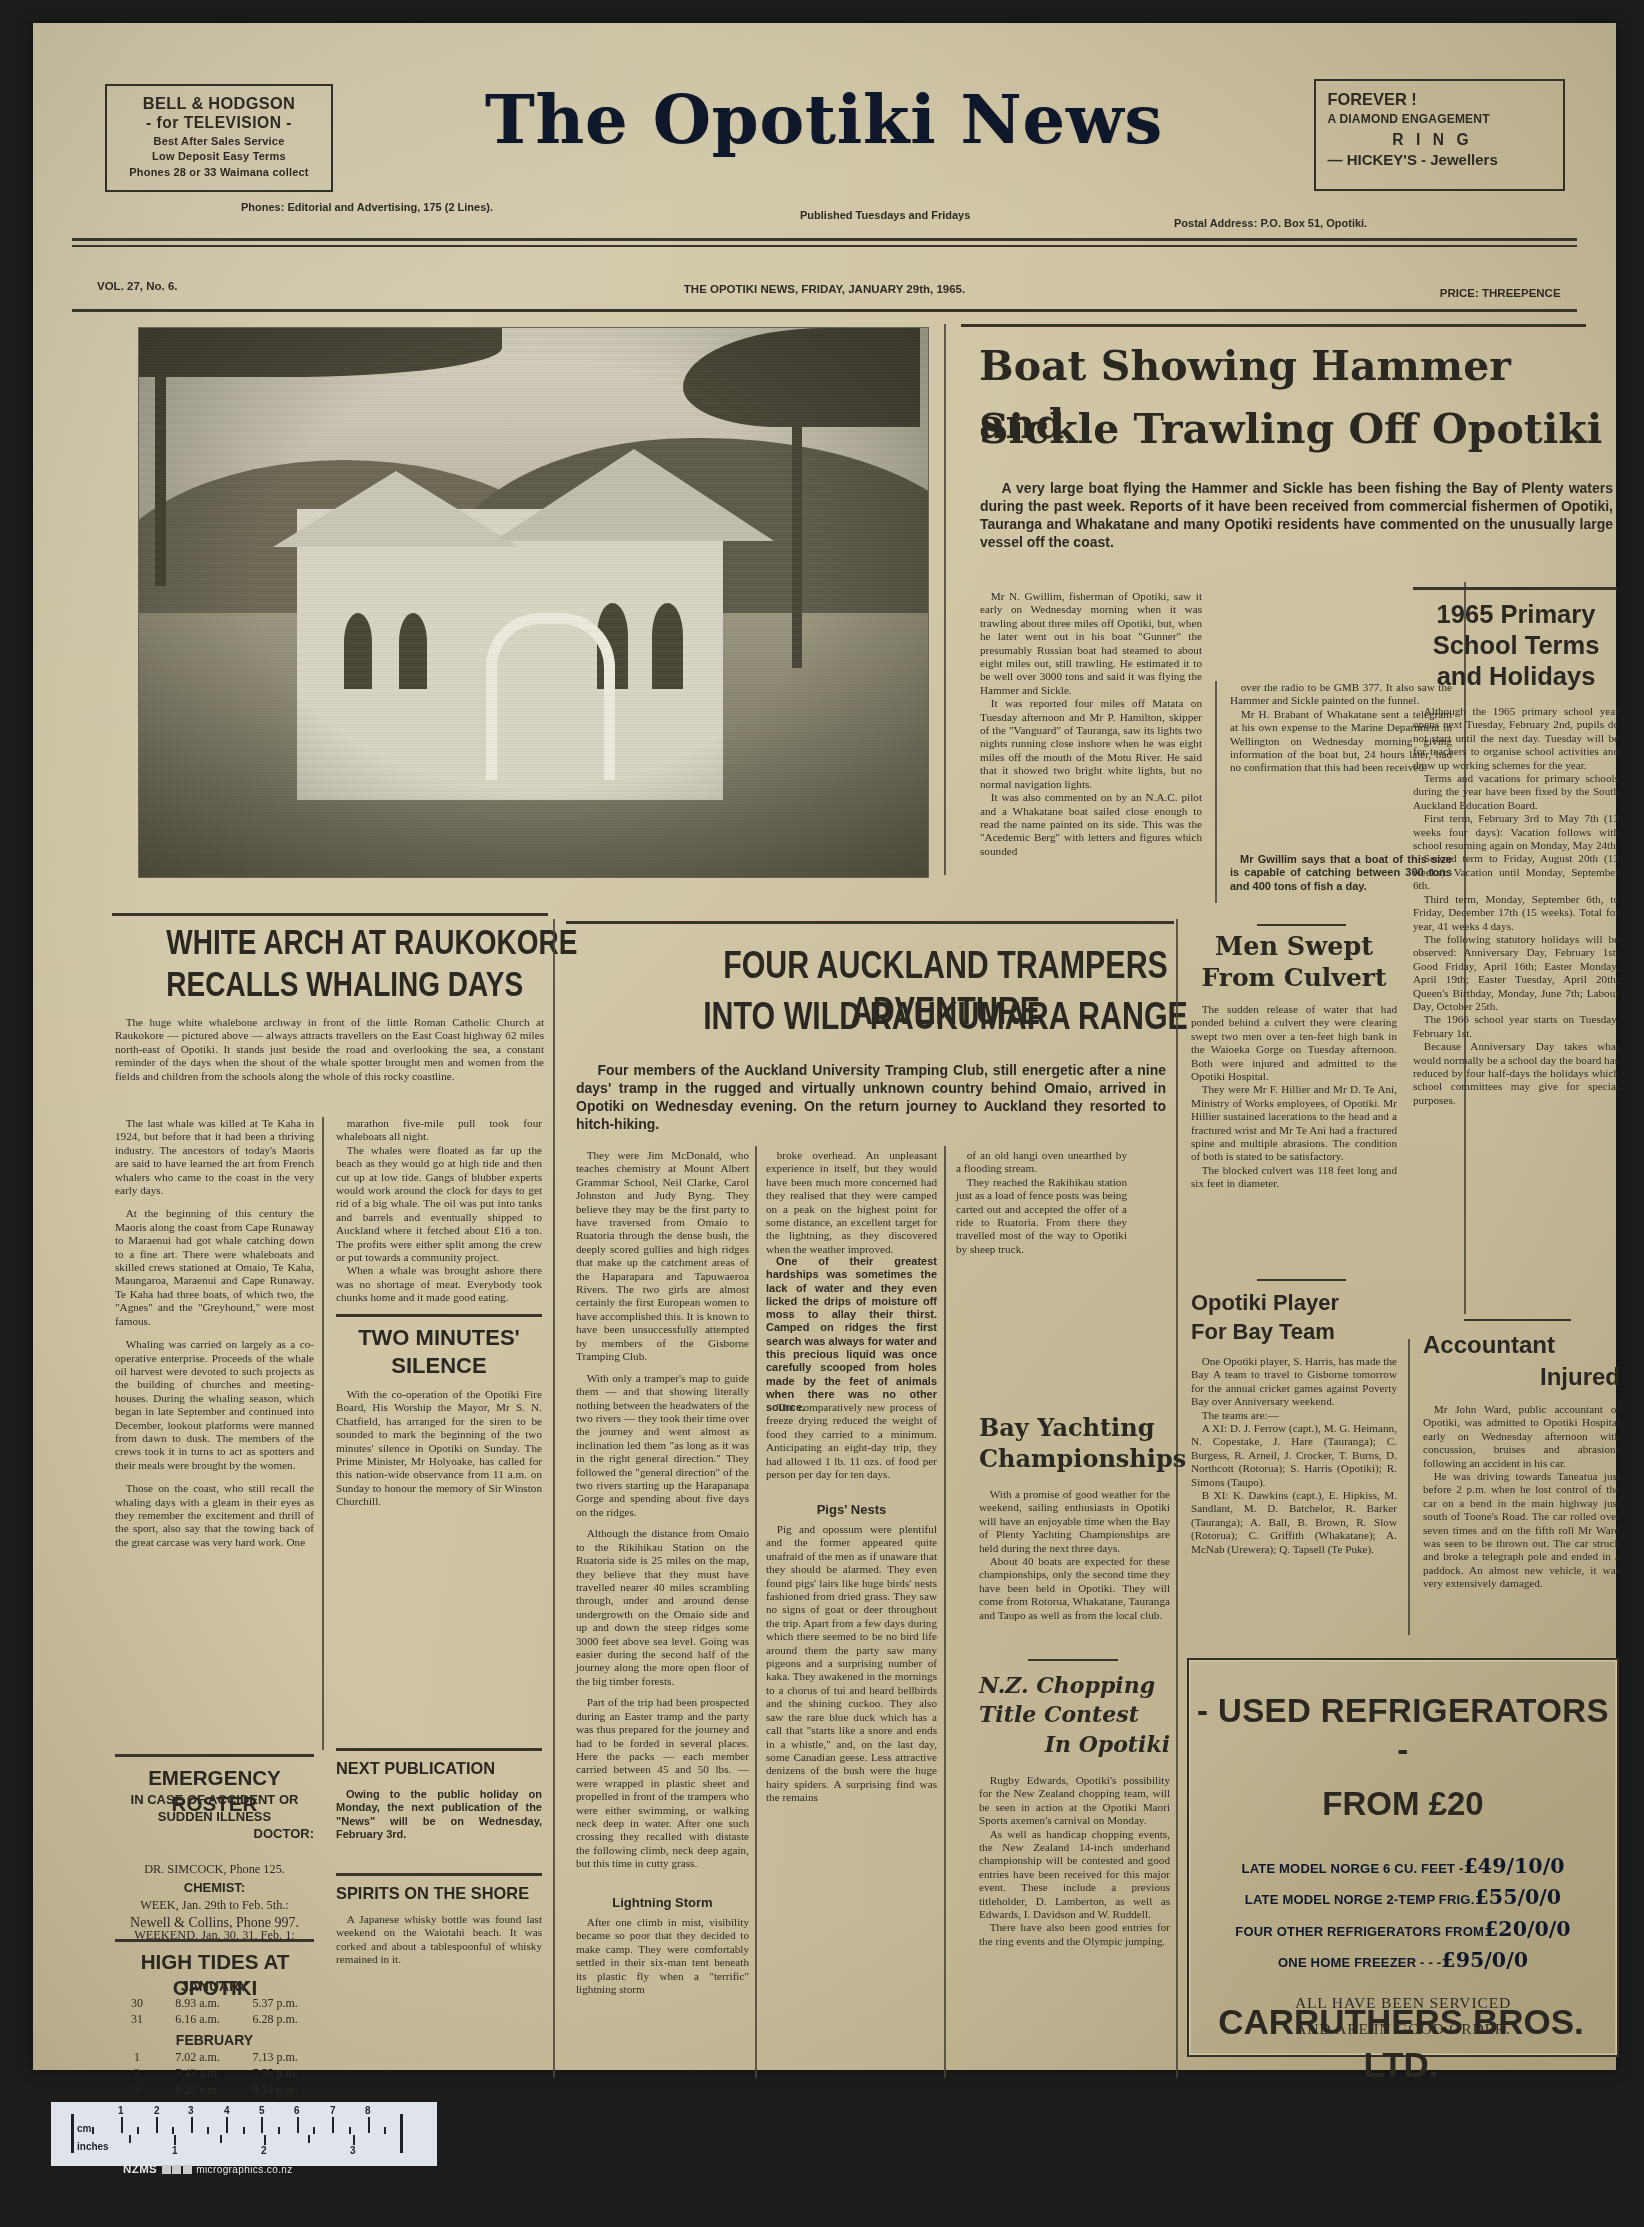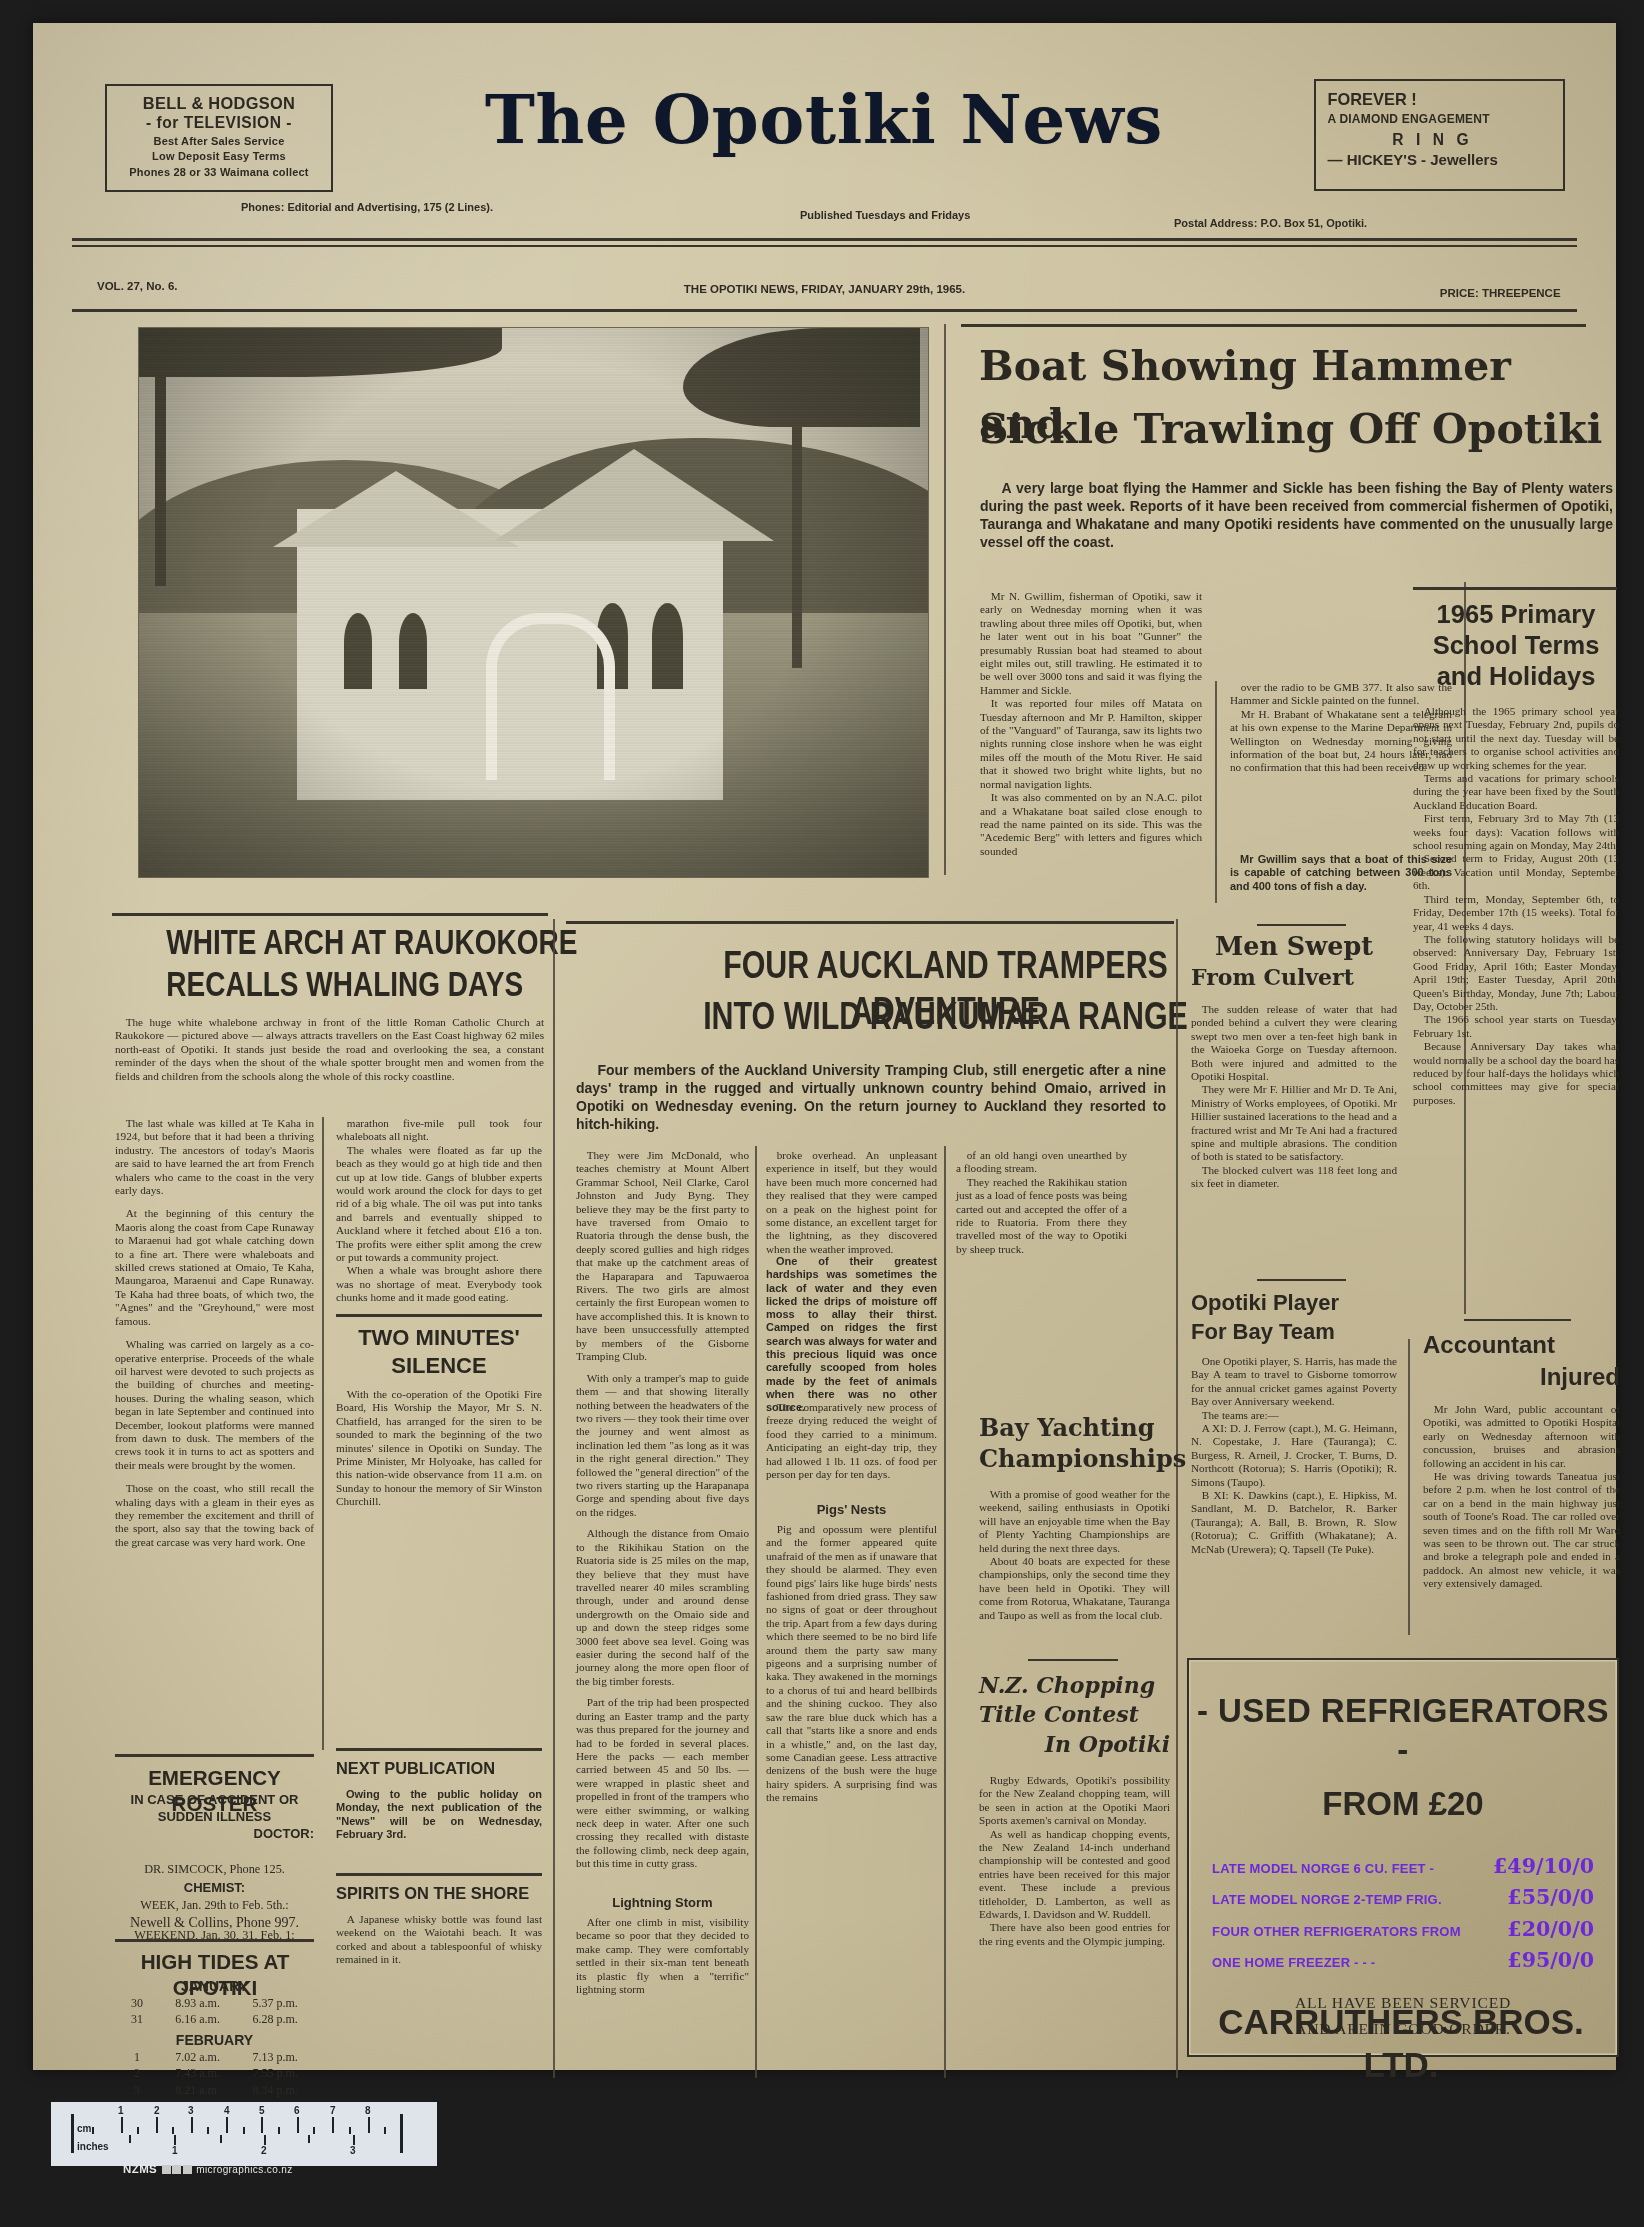--- a/index.html
+++ b/index.html
@@ -105,23 +105,23 @@
 
   
   table.tides{width:100%;border-collapse:collapse;font-family:"Liberation Serif",serif;font-size:12px;color:#2e2a22;}
   table.tides td{padding:0.8px 0;}
   table.tides td.d{width:22%;text-align:center;}
   table.tides td.a{width:39%;text-align:center;}
   table.tides td.p{width:39%;text-align:center;}
   table.tides tr.last td{font-weight:bold;}
 
   
-  .fridge-row{display:flex;justify-content:space-between;align-items:baseline;
+  .fridge-row{display:flex;justify-content:center;align-items:baseline;
       font-family:"Liberation Sans",sans-serif;font-weight:bold;font-size:13px;
-      letter-spacing:0.2px;margin-bottom:7.4px;color:#6d28d9;}
+      letter-spacing:0.2px;margin-bottom:7.4px;color:#0f172a;}
   .fridge-row .price{font-family:"DejaVu Serif",serif;font-size:20.6px;font-weight:bold;letter-spacing:0;}
 
   
   #scalebar{position:absolute;left:51px;top:2102px;width:386px;height:64px;background:#dfe3ea;}
   #scalebar .lbl{position:absolute;font-family:"Liberation Sans",sans-serif;font-weight:bold;
      font-size:10px;color:#1e2228;}
   #scalebar .tk{position:absolute;background:#1e2228;}
   #nzms{position:absolute;left:123px;top:2163px;font-family:"Liberation Sans",sans-serif;
      font-weight:bold;font-size:11.5px;color:#e8e8e8;letter-spacing:0.4px;}
   #nzms .mg{font-weight:normal;font-size:10px;}
@@ -377,21 +377,21 @@
     </div>
 
     <div class="col body" style="left:923px;top:1126px;width:171px;">
       <p>of an old hangi oven unearthed by a flooding stream.</p>
       <p>They reached the Rakihikau station just as a load of fence posts was being carted out and accepted the offer of a ride to Ruatoria. From there they travelled most of the way to Opotiki by sheep truck.</p>
     </div>
 
     <div class="vrule" style="left:1143px;top:896px;height:1159px;"></div>
     <div class="hrule-sm" style="left:1224px;top:901px;width:89px;"></div>
     <div class="col hl-serif" style="left:1158px;top:908px;width:206px;font-size:25.5px;line-height:31px;text-align:center;">Men Swept</div>
-    <div class="col hl-serif" style="left:1158px;top:939px;width:206px;font-size:22px;line-height:31px;text-align:left;">From Culvert</div>
+    <div class="col hl-serif" style="left:1158px;top:939px;width:206px;font-size:25px;line-height:31px;text-align:center;">From Culvert</div>
     <div class="col body" style="left:1158px;top:980px;width:206px;">
       <p>The sudden release of water that had ponded behind a culvert they were clearing swept two men over a ten-feet high bank in the Waioeka Gorge on Tuesday afternoon. Both were injured and admitted to the Opotiki Hospital.</p>
       <p>They were Mr F. Hillier and Mr D. Te Ani, Ministry of Works employees, of Opotiki. Mr Hillier sustained lacerations to the head and a fractured wrist and Mr Te Ani had a fractured spine and multiple abrasions. The condition of both is stated to be satisfactory.</p>
       <p>The blocked culvert was 118 feet long and six feet in diameter.</p>
     </div>
 
     <div class="hrule-sm" style="left:1224px;top:1256px;width:89px;"></div>
     <div class="col hl-sans" style="left:1158px;top:1265px;width:206px;font-size:22px;line-height:29px;">Opotiki Player</div>
     <div class="col hl-sans" style="left:1158px;top:1294px;width:206px;font-size:22px;line-height:29px;">For Bay Team</div>
     <div class="col body" style="left:1158px;top:1332px;width:206px;">

